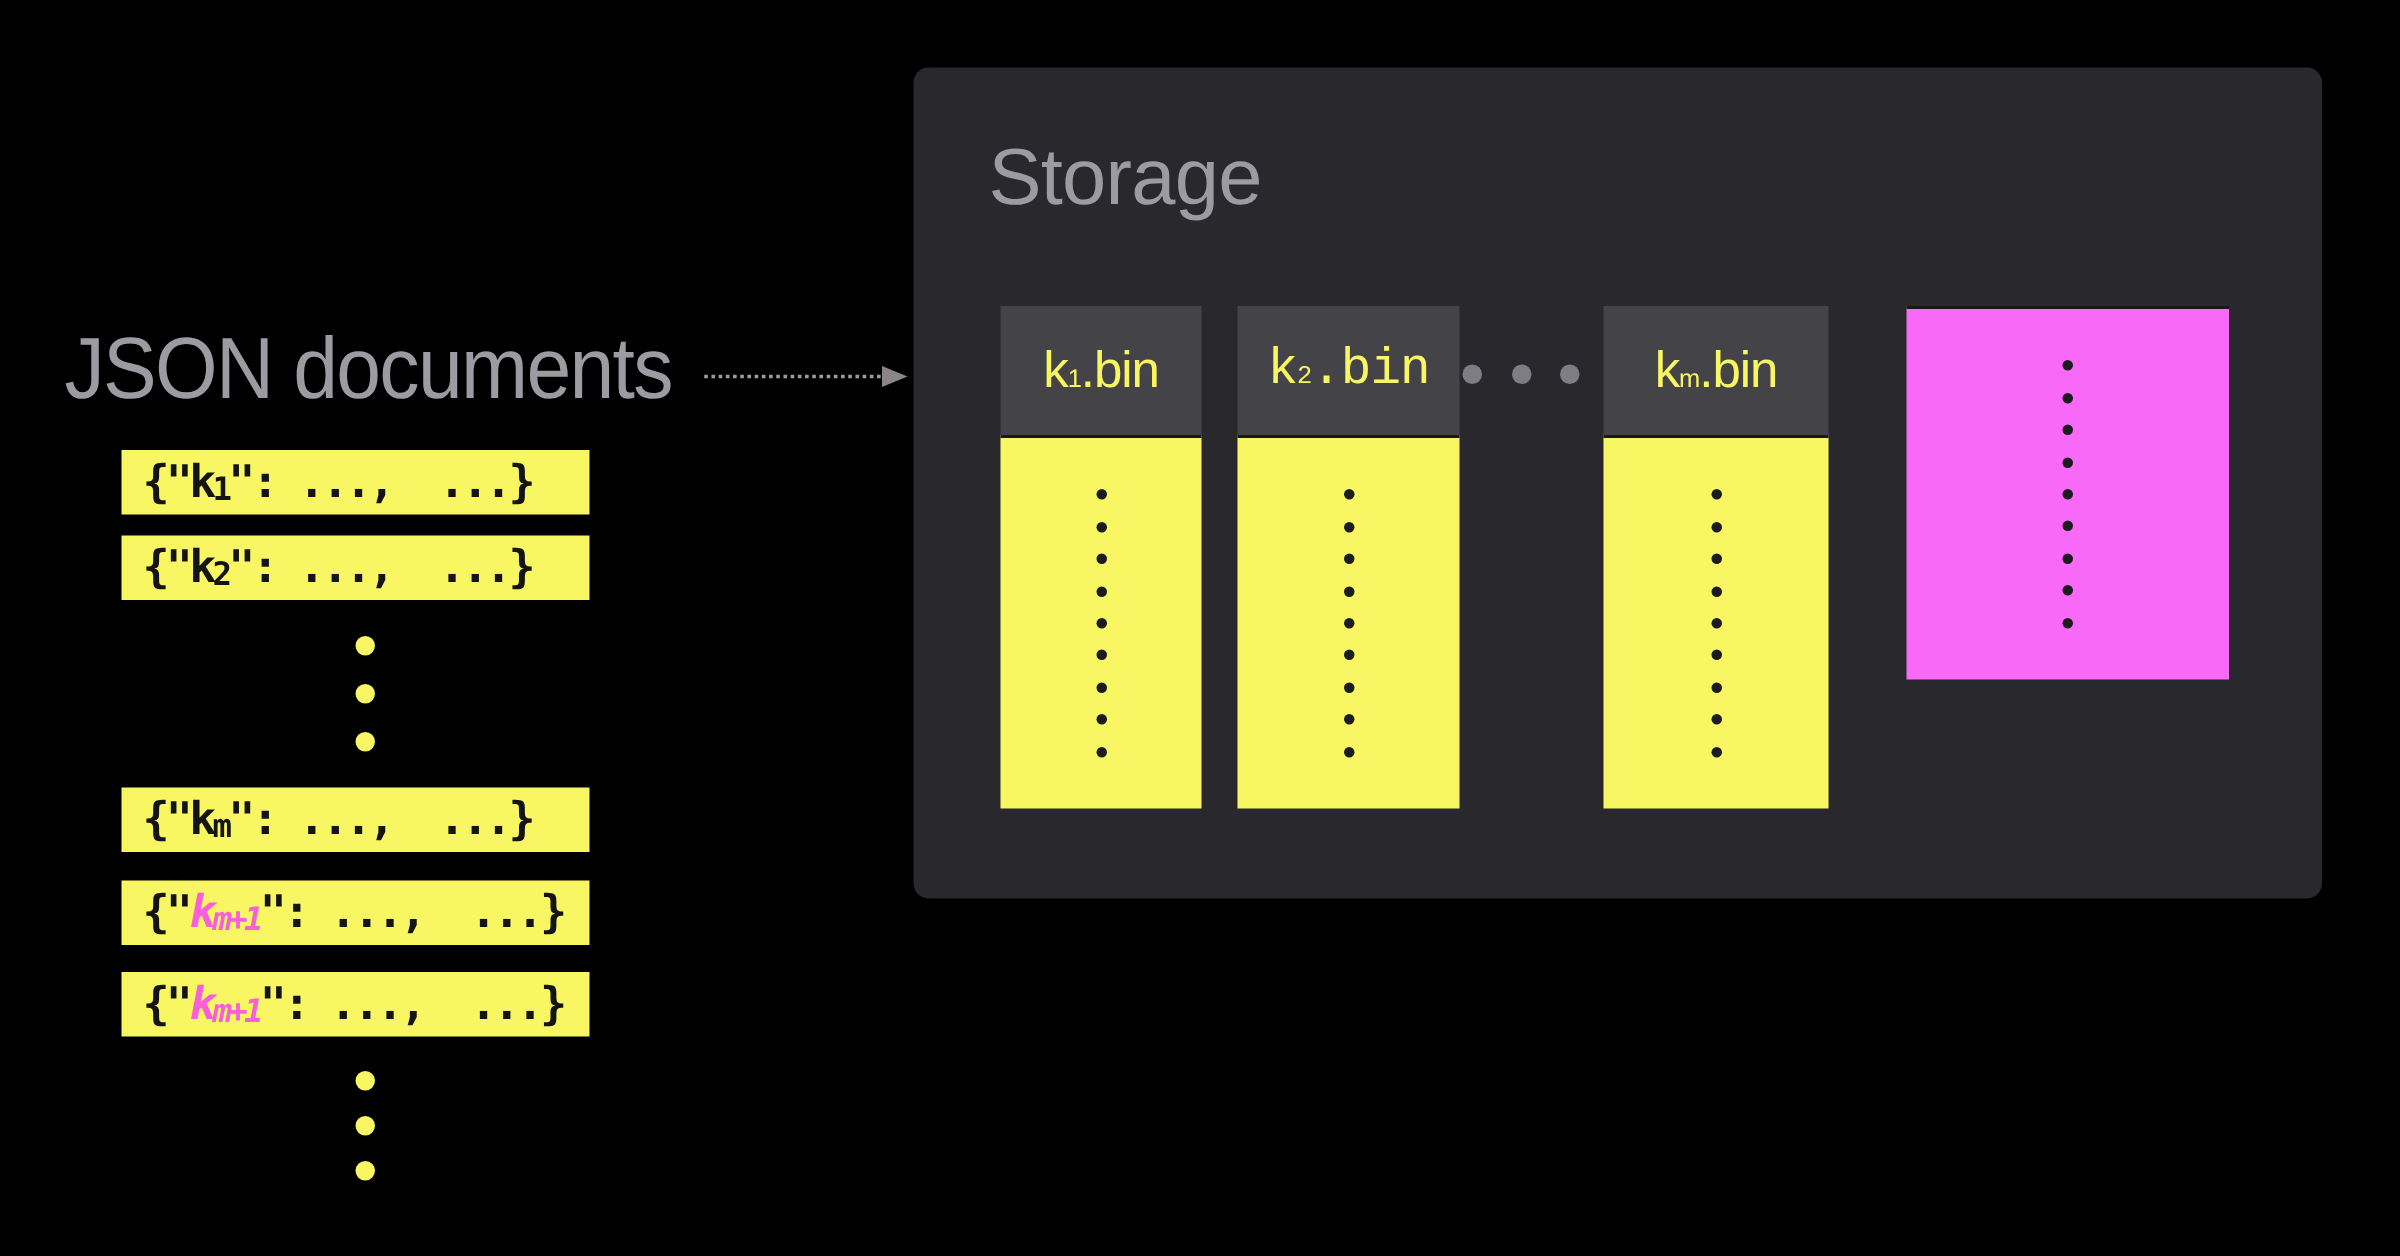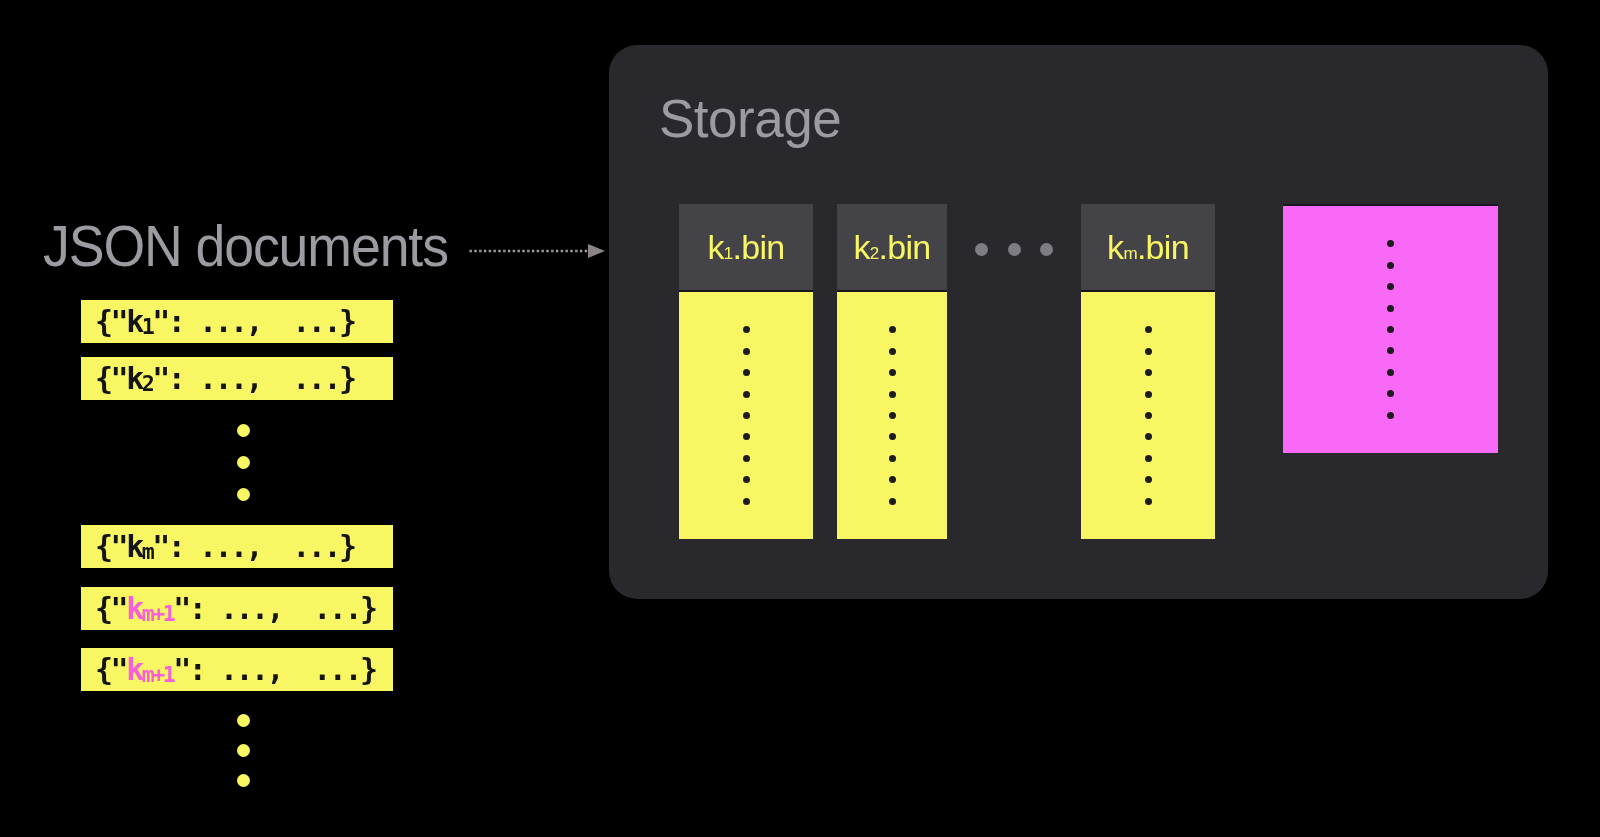--- a/index.html
+++ b/index.html
@@ -35,45 +35,45 @@
   .doc-2 { top: 357px; }
   .doc-3 { top: 525px; }
   .doc-4 { top: 587px; }
   .doc-5 { top: 648px; }
   .doc-box sub {
     font-size: 0.72em;
     vertical-align: baseline;
     position: relative; top: 2px;
     line-height: 0;
   }
-  .doc-key[data-accent="pink"] { color: #f95edb; }
+  .doc-key[data-accent="pink"] { color: #f95edb; font-style: italic; }
 
   .vdots { position: absolute; left: 237px; width: 13px; }
   .vdots .dot {
     width: 13px; height: 13px; border-radius: 50%;
     background: #f8f763; margin-bottom: 19px;
   }
   .vdots-a { top: 424px; }
   .vdots-b { top: 714px; }
   .vdots-b .dot { margin-bottom: 17px; }
 
   
   .storage-panel {
     position: absolute; left: 609px; top: 45px;
     width: 939px; height: 554px;
-    background: #28282d; border-radius: 28px;
+    background: #28282d; border-radius: 10px;
   }
   .storage-title {
     position: absolute; left: 50px; top: 47px;
     font-size: 53px; line-height: 1; letter-spacing: -0.5px; color: #9b9ba1;
   }
-  .col { position: absolute; top: 159px; margin-left: 12px; }
+  .col { position: absolute; top: 159px; }
   .col-1 { left: 58px;  width: 134px; }
-  .col-2 { left: 216px; width: 110px; }
-  .col-3 { left: 460px; width: 134px; text-align: right; }
+  .col-2 { left: 216px; width: 148px; font-family: Liberation Mono, monospace; }
+  .col-3 { left: 460px; width: 150px; text-align: right; }
   .col-4 { left: 662px; width: 215px; }
   .col-header {
     height: 86px; background: #444448;
     display: flex; align-items: center; justify-content: center;
     font-size: 34px; letter-spacing: -0.7px; color: #f8f763; white-space: nowrap;
   }
   .col-header sub {
     font-size: 0.5em;
     vertical-align: baseline;
     line-height: 0;

